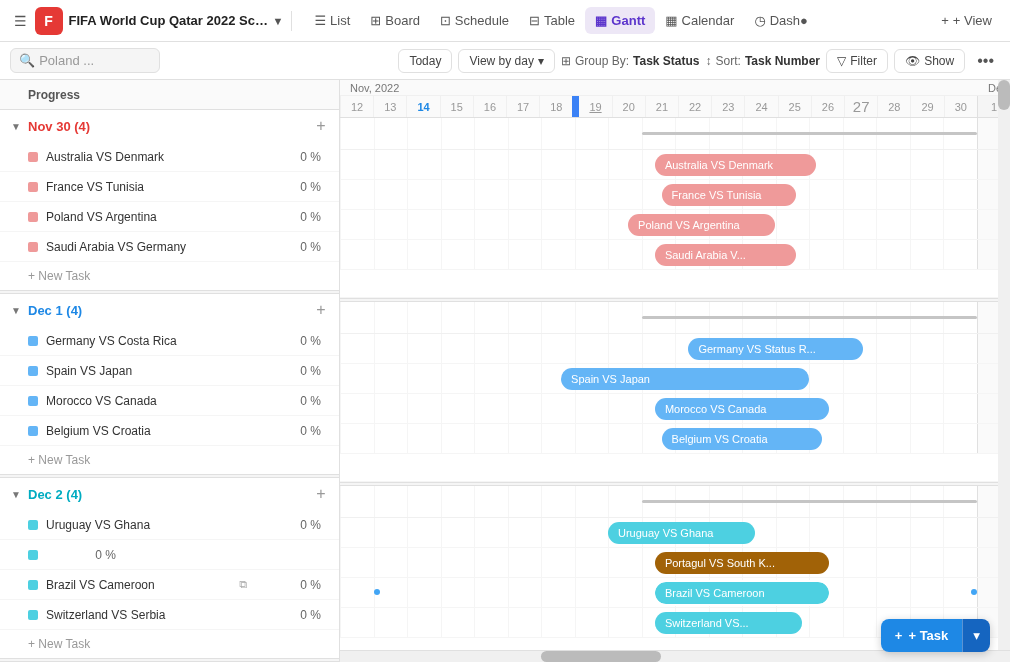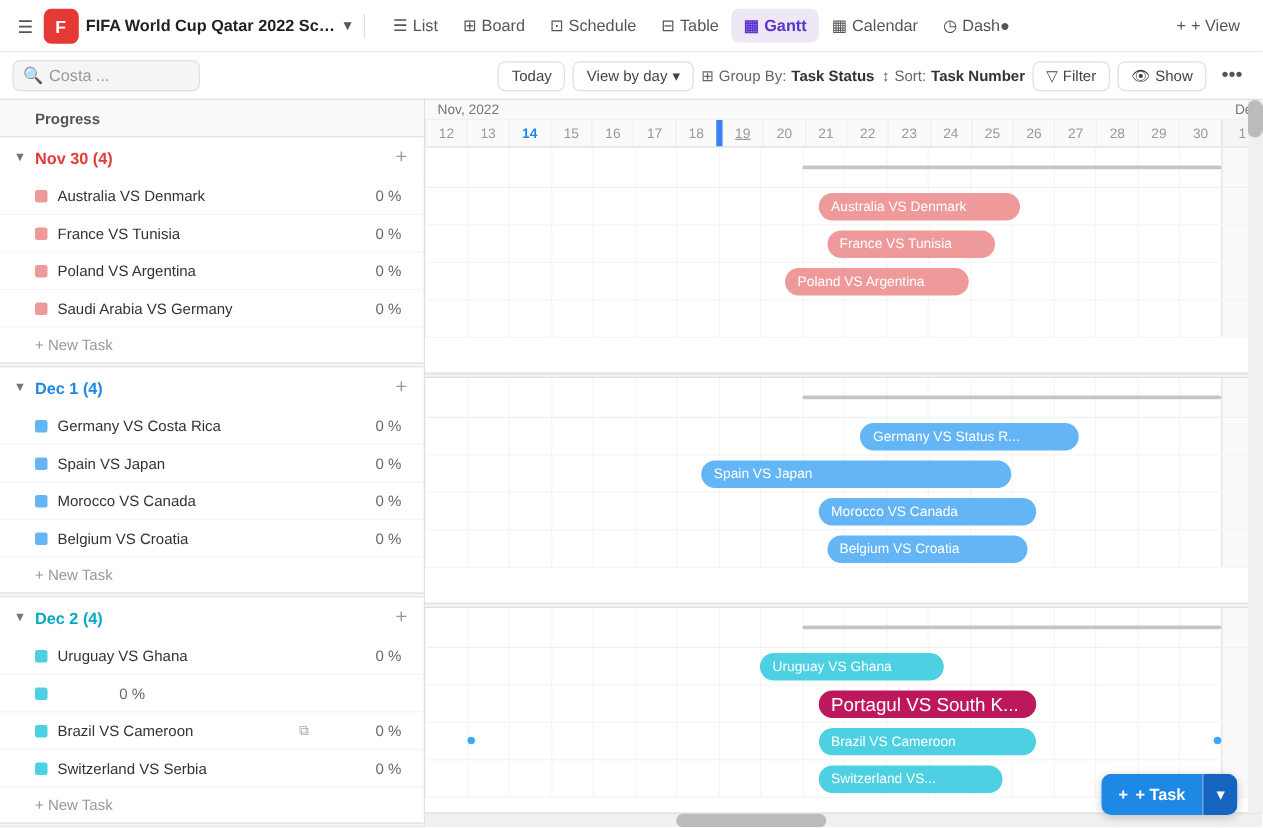--- a/index.html
+++ b/index.html
@@ -106,21 +106,21 @@
   </nav>
   <div class="nav-add">
     <span>+</span>
     <span>+ View</span>
   </div>
 </div>
 
 <div class="toolbar">
   <div class="search-box">
     <span>🔍</span>
-    <span>Costa ...</span>
+    <span>Poland ...</span>
   </div>
   <div class="toolbar-sep"></div>
   <div class="toolbar-btn">
     <span>Today</span>
   </div>
   <div class="view-by-day">
     <span>View by day</span>
     <span>▾</span>
   </div>
   <div class="toolbar-text">
@@ -256,29 +256,29 @@
         <span style="margin-left:auto; font-size:11px; color:#777; padding-right:8px;">De</span>
       </div>
       <div style="display:flex; height:22px; background:#fafafa; border-bottom:1px solid #e0e0e0;">
         <div style="flex:1;display:flex;align-items:center;justify-content:center;font-size:11px;color:#999;border-left:1px solid #f0f0f0;">12</div>
         <div style="flex:1;display:flex;align-items:center;justify-content:center;font-size:11px;color:#999;border-left:1px solid #f0f0f0;">13</div>
         <div style="flex:1;display:flex;align-items:center;justify-content:center;font-size:11px;color:#1e88e5;font-weight:700;border-left:1px solid #f0f0f0;">14</div>
         <div style="flex:1;display:flex;align-items:center;justify-content:center;font-size:11px;color:#999;border-left:1px solid #f0f0f0;">15</div>
         <div style="flex:1;display:flex;align-items:center;justify-content:center;font-size:11px;color:#999;border-left:1px solid #f0f0f0;">16</div>
         <div style="flex:1;display:flex;align-items:center;justify-content:center;font-size:11px;color:#999;border-left:1px solid #f0f0f0;">17</div>
         <div style="flex:1;display:flex;align-items:center;justify-content:center;font-size:11px;color:#999;border-left:1px solid #f0f0f0;">18</div>
-        <div style="flex:1;display:flex;align-items:center;justify-content:center;font-size:11px;color:#999;border-left:5px solid #3b82f6;text-decoration:underline;">19</div>
+        <div style="flex:1;display:flex;align-items:center;justify-content:center;font-size:11px;color:#999;border-left:7px solid #3b82f6;text-decoration:underline;">19</div>
         <div style="flex:1;display:flex;align-items:center;justify-content:center;font-size:11px;color:#999;border-left:1px solid #f0f0f0;">20</div>
         <div style="flex:1;display:flex;align-items:center;justify-content:center;font-size:11px;color:#999;border-left:1px solid #f0f0f0;">21</div>
         <div style="flex:1;display:flex;align-items:center;justify-content:center;font-size:11px;color:#999;border-left:1px solid #f0f0f0;text-align:right;">22</div>
         <div style="flex:1;display:flex;align-items:center;justify-content:center;font-size:11px;color:#999;border-left:1px solid #f0f0f0;">23</div>
         <div style="flex:1;display:flex;align-items:center;justify-content:center;font-size:11px;color:#999;border-left:1px solid #f0f0f0;">24</div>
         <div style="flex:1;display:flex;align-items:center;justify-content:center;font-size:11px;color:#999;border-left:1px solid #f0f0f0;">25</div>
         <div style="flex:1;display:flex;align-items:center;justify-content:center;font-size:11px;color:#999;border-left:1px solid #f0f0f0;">26</div>
-        <div style="flex:1;display:flex;align-items:center;justify-content:center;font-size:11px;color:#999;border-left:1px solid #f0f0f0;">27</div>
+        <div style="flex:1;display:flex;align-items:center;justify-content:center;font-size:15px;color:#999;border-left:1px solid #f0f0f0;">27</div>
         <div style="flex:1;display:flex;align-items:center;justify-content:center;font-size:11px;color:#999;border-left:1px solid #f0f0f0;">28</div>
         <div style="flex:1;display:flex;align-items:center;justify-content:center;font-size:11px;color:#999;border-left:1px solid #f0f0f0;">29</div>
         <div style="flex:1;display:flex;align-items:center;justify-content:center;font-size:11px;color:#999;border-left:1px solid #f0f0f0;">30</div>
         <div style="flex:1;display:flex;align-items:center;justify-content:center;font-size:11px;color:#999;border-left:1px solid #e0e0e0;background:#f5f5f5;">1</div>
       </div>
     </div>
 
     <div style="flex:1; overflow-y:auto; overflow-x:hidden; position:relative;">
 
       <div style="height:32px; border-bottom:1px solid #f0f0f0; position:relative; display:flex;">
@@ -402,20 +402,21 @@
             <div style="flex:1;height:100%;border-left:1px solid #f5f5f5;"></div>
             <div style="flex:1;height:100%;border-left:1px solid #f5f5f5;"></div>
             <div style="flex:1;height:100%;border-left:1px solid #f5f5f5;"></div>
             <div style="flex:1;height:100%;border-left:1px solid #f5f5f5;"></div>
             <div style="flex:1;height:100%;border-left:1px solid #f5f5f5;"></div>
             <div style="flex:1;height:100%;border-left:1px solid #f5f5f5;"></div>
             <div style="flex:1;height:100%;border-left:1px solid #f5f5f5;"></div>
             <div style="flex:1;height:100%;border-left:1px solid #f5f5f5;"></div>
             <div style="flex:1;height:100%;border-left:1px solid #e0e0e0;background:rgba(0,0,0,0.02);"></div>
         </div>
+        <div style="position:absolute; left:47%; top:4px; width:21%; height:22px; background:#ef9a9a; border-radius:11px; display:flex; align-items:center; padding:0 10px; font-size:11px; color:#fff; font-weight:500; white-space:nowrap; overflow:hidden;">Saudi Arabia V...</div>
       </div>
 
       <div style="height:28px; border-bottom:1px solid #f5f5f5;"></div>
 
       <div style="height:4px; background:#f5f5f5; border-top:1px solid #e0e0e0; border-bottom:1px solid #e0e0e0; position:relative;"></div>
 
       <div style="height:32px; border-bottom:1px solid #f0f0f0; position:relative; display:flex;">
         <div style="display:flex;width:100%;height:100%;position:absolute;top:0;left:0;">
           <div style="flex:1;height:100%;border-left:1px solid #f5f5f5;"></div>
             <div style="flex:1;height:100%;border-left:1px solid #f5f5f5;"></div>
@@ -617,21 +618,21 @@
             <div style="flex:1;height:100%;border-left:1px solid #f5f5f5;"></div>
             <div style="flex:1;height:100%;border-left:1px solid #f5f5f5;"></div>
             <div style="flex:1;height:100%;border-left:1px solid #f5f5f5;"></div>
             <div style="flex:1;height:100%;border-left:1px solid #f5f5f5;"></div>
             <div style="flex:1;height:100%;border-left:1px solid #f5f5f5;"></div>
             <div style="flex:1;height:100%;border-left:1px solid #f5f5f5;"></div>
             <div style="flex:1;height:100%;border-left:1px solid #f5f5f5;"></div>
             <div style="flex:1;height:100%;border-left:1px solid #f5f5f5;"></div>
             <div style="flex:1;height:100%;border-left:1px solid #e0e0e0;background:rgba(0,0,0,0.02);"></div>
         </div>
-        <div style="position:absolute; left:47%; top:4px; width:26%; height:22px; background:#be185d; border-radius:11px; display:flex; align-items:center; padding:0 10px; font-size:15px; color:#fff; font-weight:500; white-space:nowrap; overflow:hidden;">Portagul VS South K...</div>
+        <div style="position:absolute; left:47%; top:4px; width:26%; height:22px; background:#a16207; border-radius:11px; display:flex; align-items:center; padding:0 10px; font-size:11px; color:#fff; font-weight:500; white-space:nowrap; overflow:hidden;">Portagul VS South K...</div>
       </div>
 
       <div style="height:30px; border-bottom:1px solid #f5f5f5; position:relative;">
         <div style="display:flex;width:100%;height:100%;position:absolute;top:0;left:0;">
           <div style="flex:1;height:100%;border-left:1px solid #f5f5f5;"></div>
             <div style="flex:1;height:100%;border-left:1px solid #f5f5f5;"></div>
             <div style="flex:1;height:100%;border-left:1px solid #f5f5f5;"></div>
             <div style="flex:1;height:100%;border-left:1px solid #f5f5f5;"></div>
             <div style="flex:1;height:100%;border-left:1px solid #f5f5f5;"></div>
             <div style="flex:1;height:100%;border-left:1px solid #f5f5f5;"></div>

